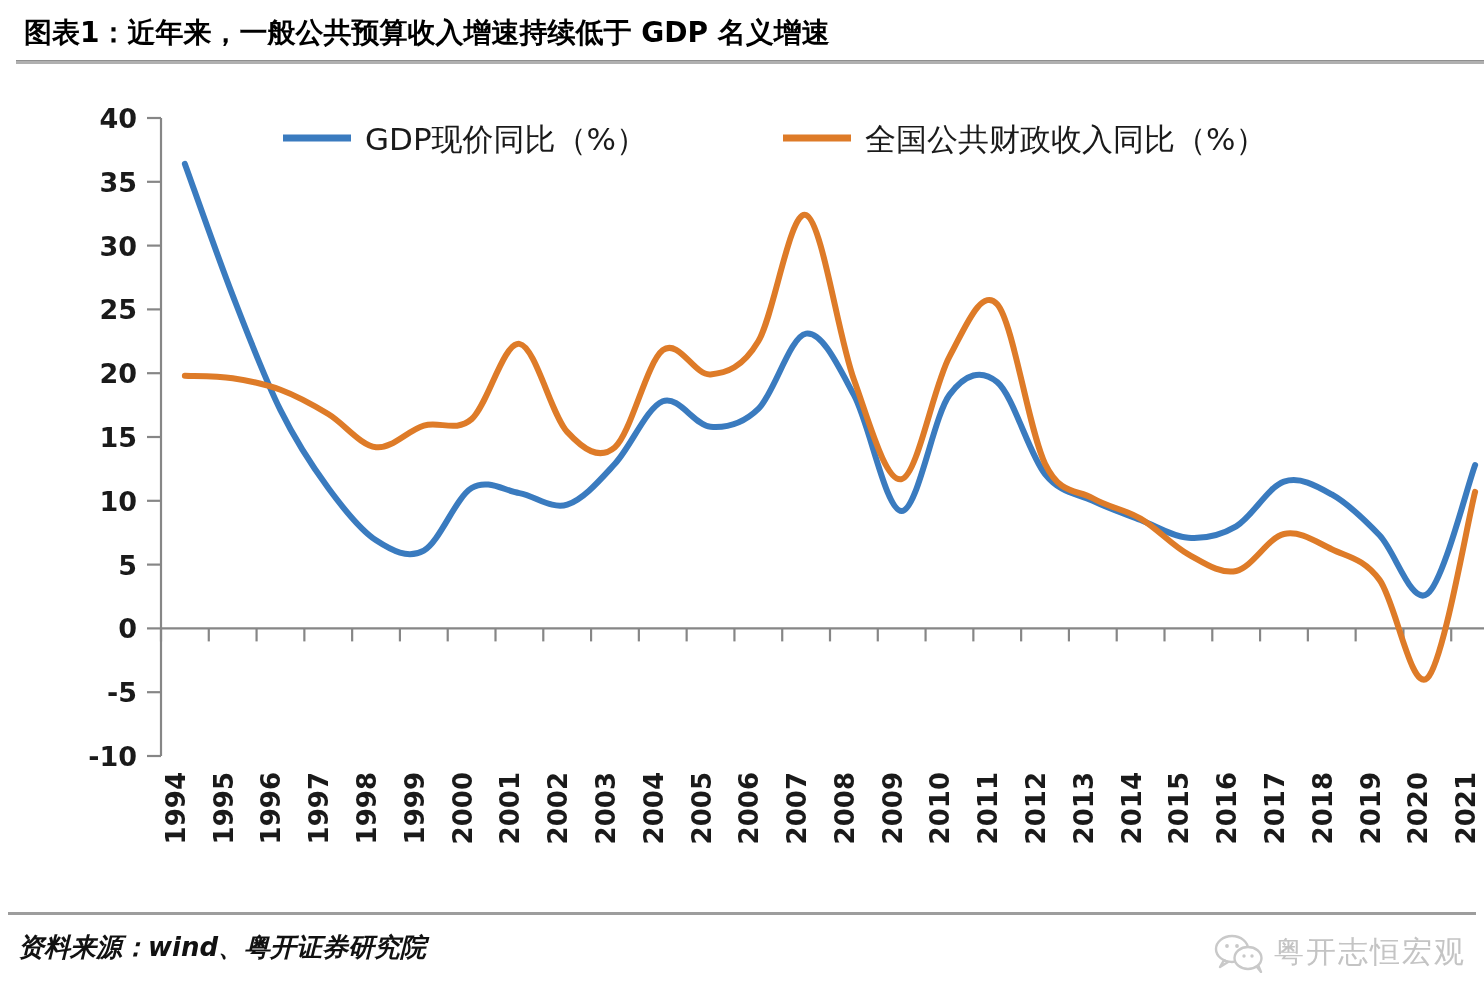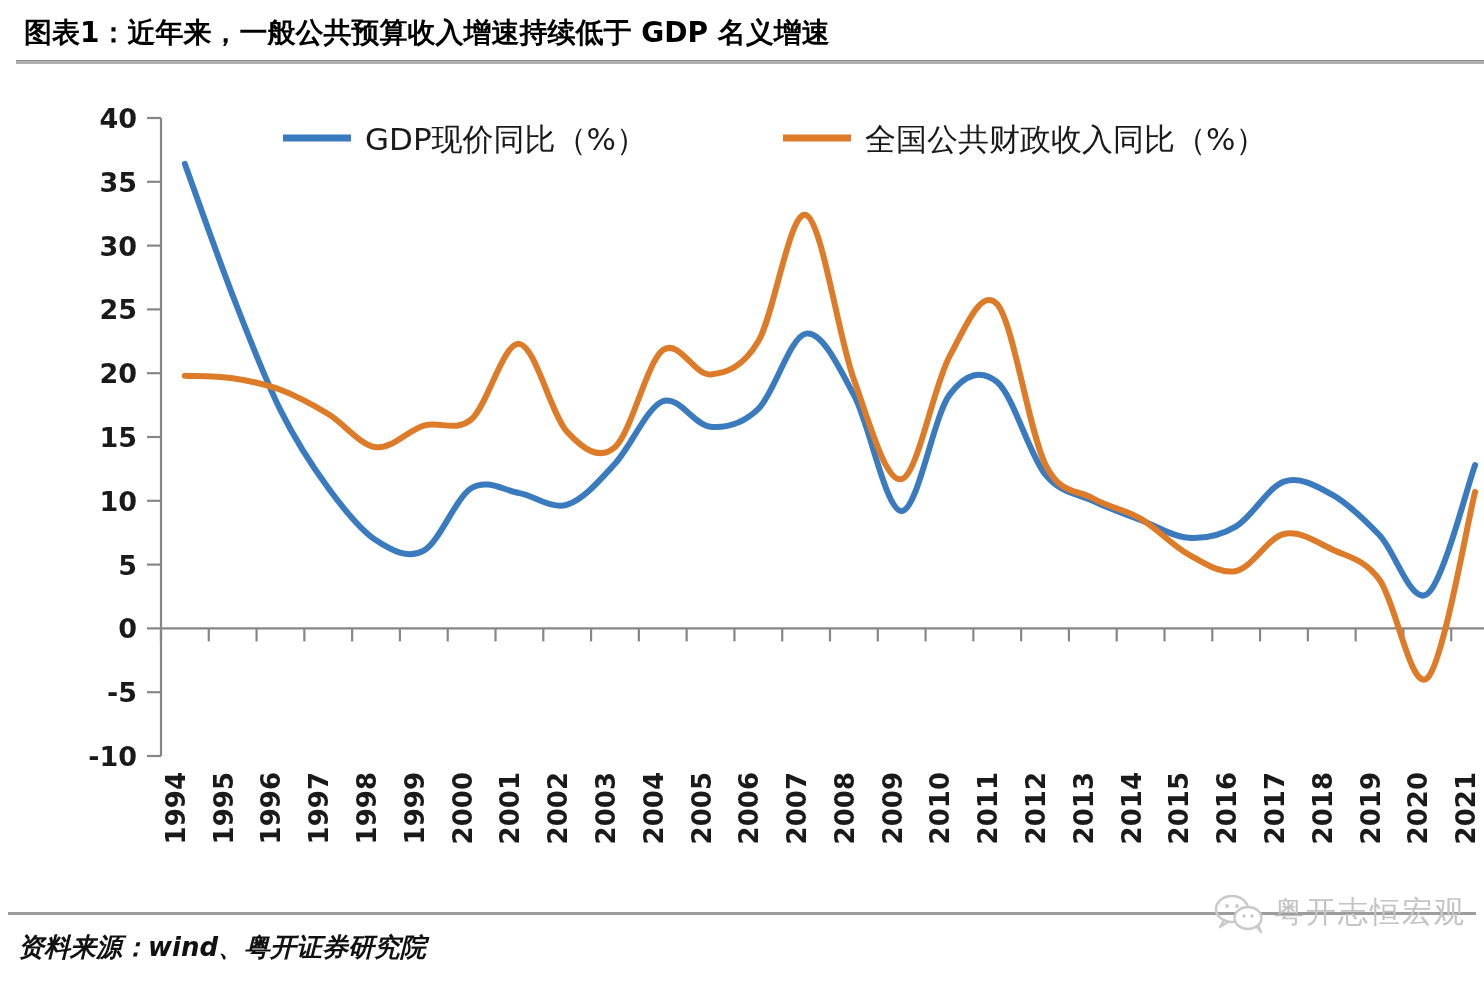--- a/index.html
+++ b/index.html
@@ -111,21 +111,21 @@
     font-size: 26px;
     font-style: italic;
     font-weight: bold;
     color: #111111;
     white-space: nowrap;
     font-family: "DejaVu Sans", "Liberation Sans", sans-serif;
   }
   .watermark {
     position: absolute;
     right: 18px;
-    top: 892px;
+    top: 932px;
     display: flex;
     align-items: flex-end;
     gap: 8px;
   }
   .watermark-text {
     font-size: 30px;
     color: #c4c4c4;
     white-space: nowrap;
     letter-spacing: 2px;
     font-family: "DejaVu Sans", "Liberation Sans", sans-serif;

